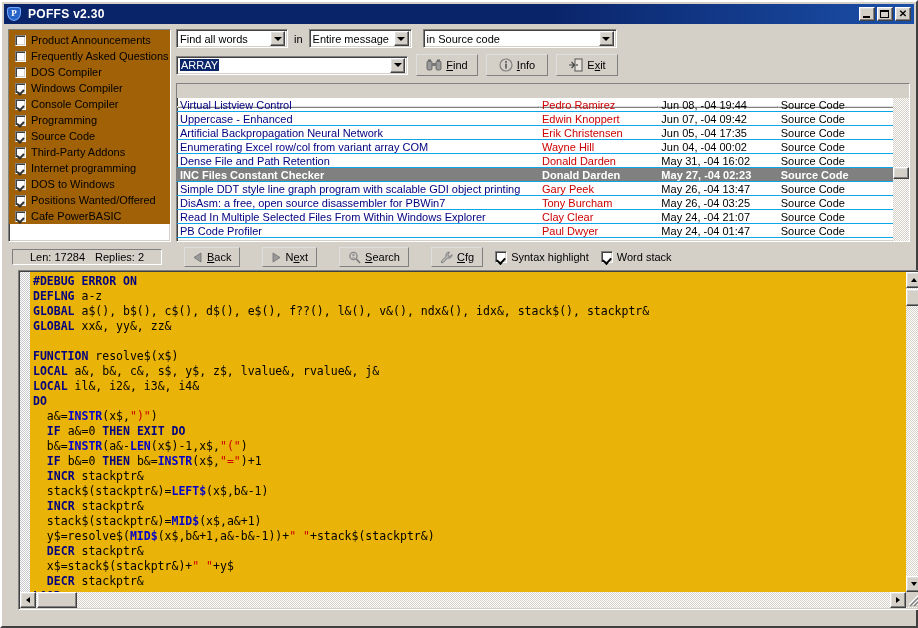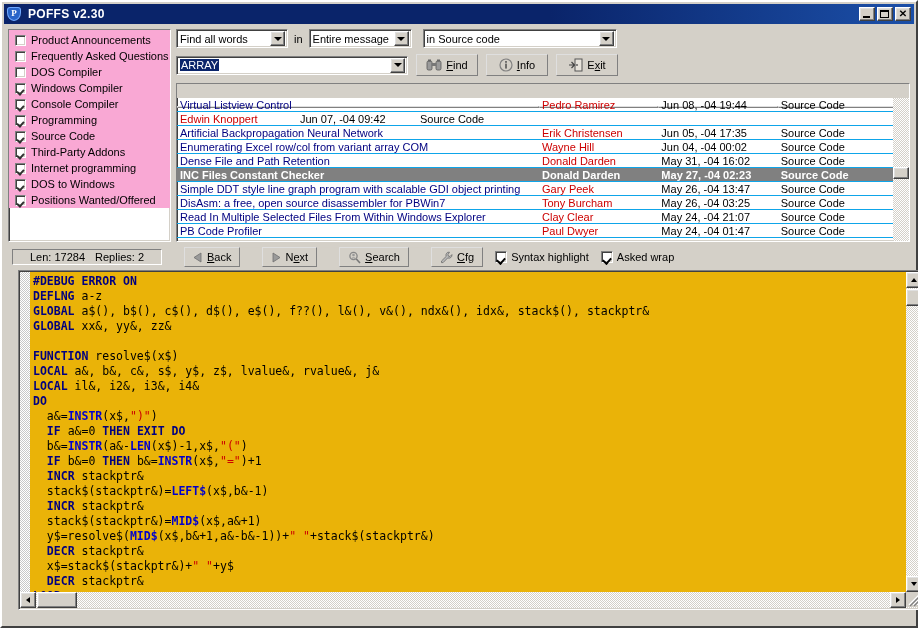--- a/index.html
+++ b/index.html
@@ -56,21 +56,21 @@
   .top-area{position:absolute;left:2px;top:24px;width:910px;height:218px;}
 
   
   .chk-panel{
     position:absolute;left:4px;top:3px;width:163px;height:213px;
     background:#ffffff;
     border:1px solid #808080;border-right-color:#ffffff;border-bottom-color:#ffffff;
     box-shadow:inset 1px 1px 0 #404040, inset -1px -1px 0 #d4d0c8;
     box-sizing:border-box;overflow:hidden;
   }
-  .chk-list{background:#f9a8d4;padding:2px 0 0 2px;}
+  .chk-list{background:#a16207;padding:2px 0 0 2px;}
   .chk-row{display:flex;align-items:center;height:16px;padding-left:4px;}
   .cb{
     width:11px;height:11px;background:#ffffff;
     border:1px solid #808080;border-right-color:#ffffff;border-bottom-color:#ffffff;
     box-shadow:inset 1px 1px 0 #404040, inset -1px -1px 0 #d4d0c8;
     box-sizing:border-box;margin-right:5px;position:relative;flex:0 0 auto;cursor:default;
   }
   .cb.on:after{
     content:"";position:absolute;left:2px;top:4px;width:3px;height:5px;
     border:solid #303030;border-width:0 2px 2px 0;transform:rotate(42deg);
@@ -297,20 +297,24 @@
             <span class="chk-label">Internet programming</span>
           </div>
           <div class="chk-row">
             <span class="cb on"></span>
             <span class="chk-label">DOS to Windows</span>
           </div>
           <div class="chk-row">
             <span class="cb on"></span>
             <span class="chk-label">Positions Wanted/Offered</span>
           </div>
+          <div class="chk-row">
+            <span class="cb on"></span>
+            <span class="chk-label">Cafe PowerBASIC</span>
+          </div>
         </div>
     </div>
 
     <div class="ctrls">
       <div class="row1">
         <div class="combo" style="width:112px">
           <span class="ctext">Find all words</span>
           <span class="arrowbtn">
               <i></i>
             </span>
@@ -377,20 +381,21 @@
         <div class="hcell" style="width:132px">F<u>o</u>rum</div>
       </div>
       <div class="rows" id="rows">
           <div class="row">
             <span class="cell c-topic" style="width:364px">Virtual Listview Control</span>
             <span class="cell c-name" style="width:120px">Pedro Ramirez</span>
             <span class="cell c-date" style="width:120px">Jun 08, -04 19:44</span>
             <span class="cell c-forum" style="width:132px">Source Code</span>
           </div>
           <div class="row">
+            <span class="cell c-topic" style="width:364px">Uppercase - Enhanced</span>
             <span class="cell c-name" style="width:120px">Edwin Knoppert</span>
             <span class="cell c-date" style="width:120px">Jun 07, -04 09:42</span>
             <span class="cell c-forum" style="width:132px">Source Code</span>
           </div>
           <div class="row">
             <span class="cell c-topic" style="width:364px">Artificial Backpropagation Neural Network</span>
             <span class="cell c-name" style="width:120px">Erik Christensen</span>
             <span class="cell c-date" style="width:120px">Jun 05, -04 17:35</span>
             <span class="cell c-forum" style="width:132px">Source Code</span>
           </div>
@@ -488,21 +493,21 @@
       <span><u>C</u><span>fg</span></span>
     </div>
 
     <div class="chkopt">
       <span class="cb2 on"></span>
       <span>Syntax highlight</span>
     </div>
 
     <div class="chkopt">
       <span class="cb2 on"></span>
-      <span>Asked wrap</span>
+      <span>Word stack</span>
     </div>
   </div>
 
   <div class="editor">
     <div class="gutter"></div>
     <div class="code" id="code"><div><span class="kw">#DEBUG</span> <span class="kw">ERROR</span> <span class="kw">ON</span></div><div><span class="kw">DEFLNG</span> a-z</div><div><span class="kw">GLOBAL</span> a$(), b$(), c$(), d$(), e$(), f??(), l&amp;(), v&amp;(), ndx&amp;(), idx&amp;, stack$(), stackptr&amp;</div><div><span class="kw">GLOBAL</span> xx&amp;, yy&amp;, zz&amp;</div><div>&nbsp;</div><div><span class="kw">FUNCTION</span> resolve$(x$)</div><div><span class="kw">LOCAL</span> a&amp;, b&amp;, c&amp;, s$, y$, z$, lvalue&amp;, rvalue&amp;, j&amp;</div><div><span class="kw">LOCAL</span> il&amp;, i2&amp;, i3&amp;, i4&amp;</div><div><span class="kw">DO</span></div><div>  a&amp;=<span class="fn">INSTR</span>(x$,<span class="str">")"</span>)</div><div>  <span class="kw">IF</span> a&amp;=0 <span class="kw">THEN</span> <span class="kw">EXIT</span> <span class="kw">DO</span></div><div>  b&amp;=<span class="fn">INSTR</span>(a&amp;-<span class="fn">LEN</span>(x$)-1,x$,<span class="str">"("</span>)</div><div>  <span class="kw">IF</span> b&amp;=0 <span class="kw">THEN</span> b&amp;=<span class="fn">INSTR</span>(x$,<span class="str">"="</span>)+1</div><div>  <span class="kw">INCR</span> stackptr&amp;</div><div>  stack$(stackptr&amp;)=<span class="fn">LEFT$</span>(x$,b&amp;-1)</div><div>  <span class="kw">INCR</span> stackptr&amp;</div><div>  stack$(stackptr&amp;)=<span class="fn">MID$</span>(x$,a&amp;+1)</div><div>  y$=resolve$(<span class="fn">MID$</span>(x$,b&amp;+1,a&amp;-b&amp;-1))+<span class="str">" "</span>+stack$(stackptr&amp;)</div><div>  <span class="kw">DECR</span> stackptr&amp;</div><div>  x$=stack$(stackptr&amp;)+<span class="str">" "</span>+y$</div><div>  <span class="kw">DECR</span> stackptr&amp;</div><div><span class="kw">LOOP</span></div></div>
 
     <div class="evsb">
       <div class="sbbtn" style="left:0;top:0">
           <i class="ar-up"></i>

